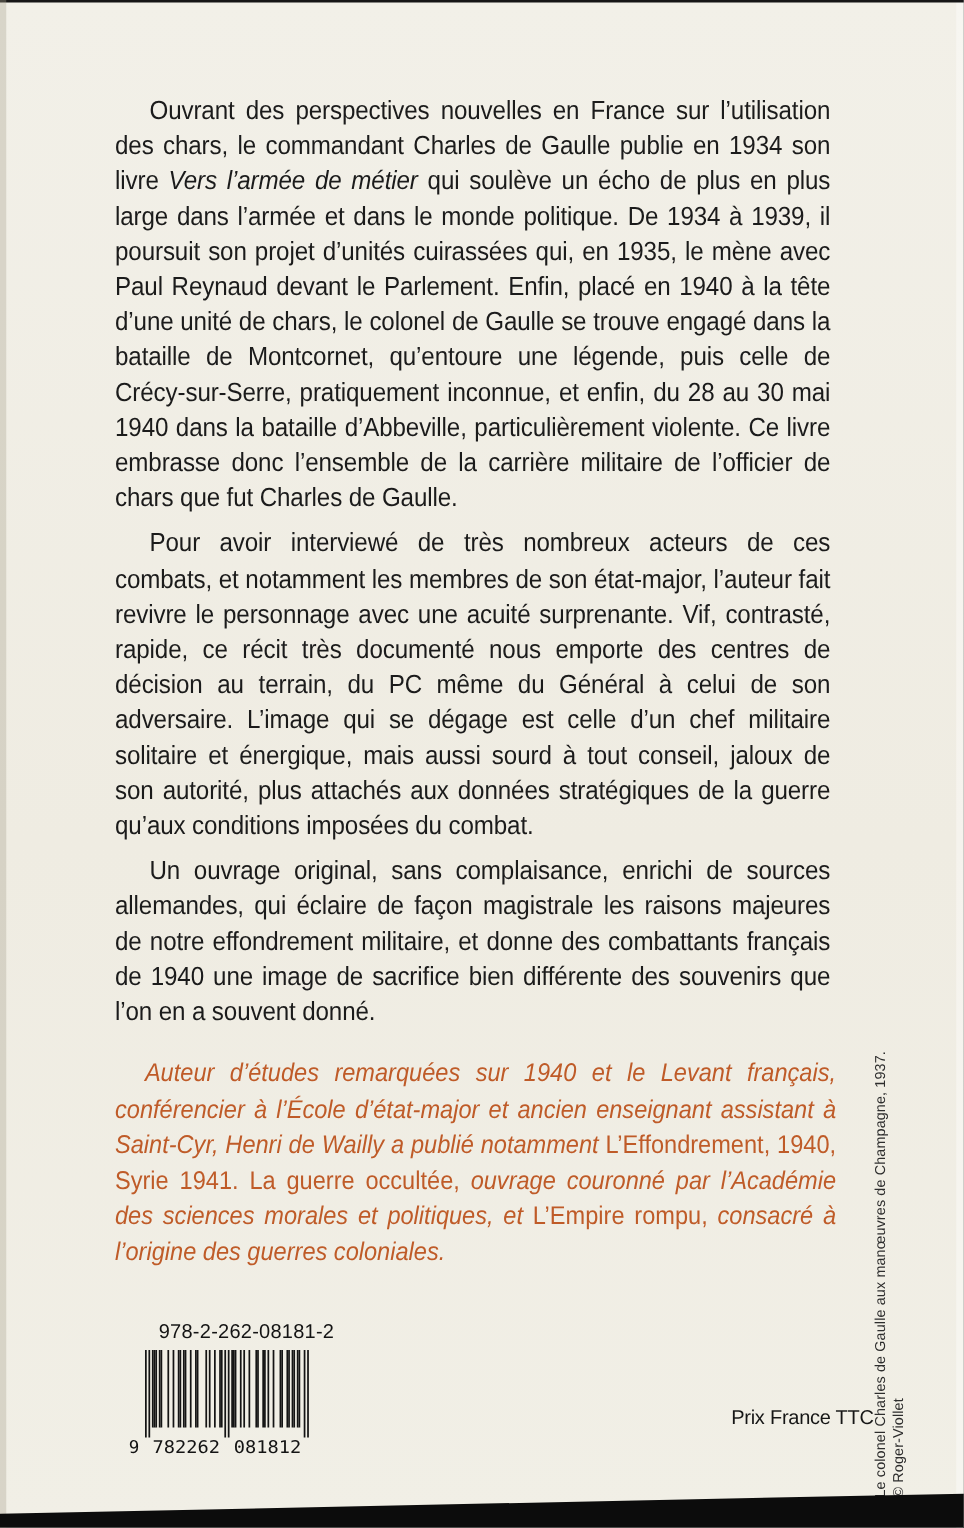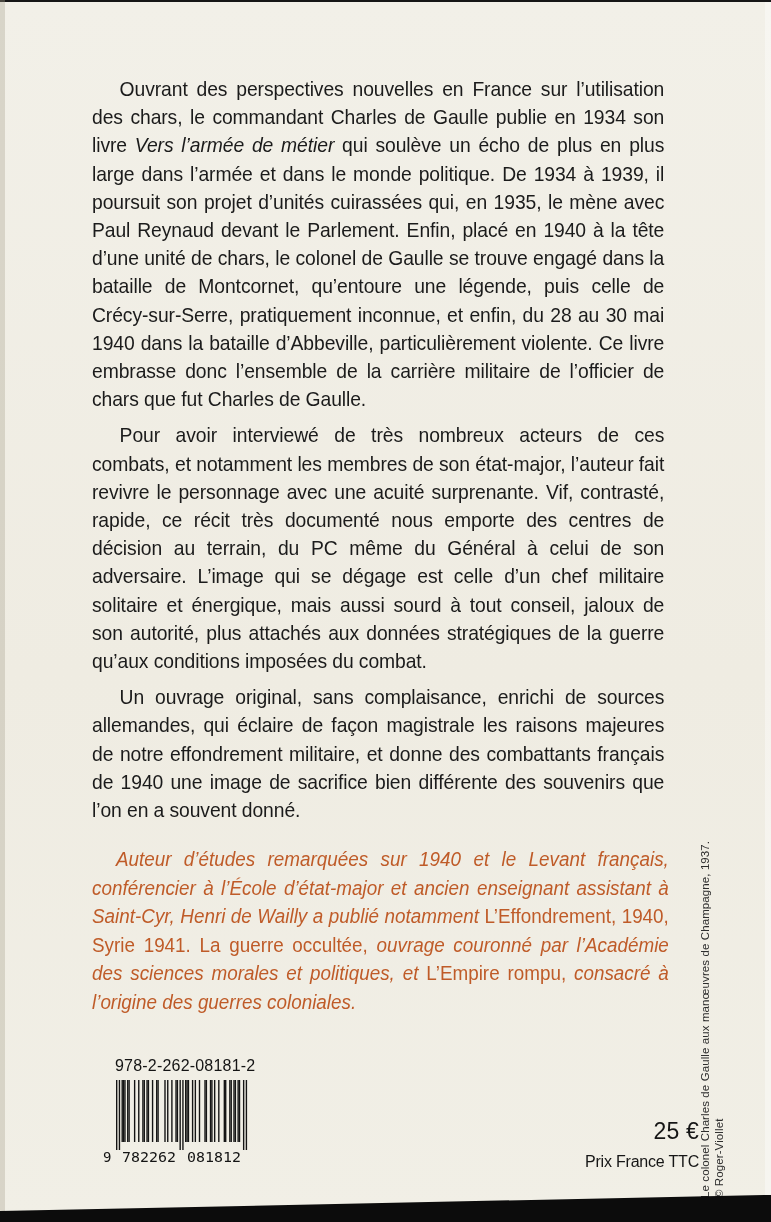--- a/index.html
+++ b/index.html
@@ -35,21 +35,21 @@
   
   .author-note{
     position:absolute;left:92px;top:845px;width:627px;
     transform:scaleX(0.92);transform-origin:0 0;
     font-size:20.5px;line-height:28.5px;
     text-align:justify;text-indent:26px;
     font-style:italic;color:#bf5b28;
   }
 
   
-  .isbn-label{position:absolute;left:115px;top:1057px;font-size:16px;letter-spacing:0.2px;color:#141414;}
+  .isbn-label{position:absolute;left:127px;top:1057px;font-size:16px;letter-spacing:0.2px;color:#141414;}
   .barcode{position:absolute;left:102px;top:1080px;width:150px;height:86px;}
 
   
   .price-block{position:absolute;right:116px;top:1118px;text-align:right;color:#161616;}
   .price-amount{font-size:23px;letter-spacing:0.2px;}
   .price-note{font-size:16px;margin-top:8px;letter-spacing:-0.2px;}
 
   
   .photo-credit{
     position:absolute;left:698px;top:1198px;width:372px;
@@ -119,21 +119,20 @@
         <rect x="135.44" y="0" width="1.38" height="62"></rect>
         <rect x="136.82" y="0" width="1.38" height="62"></rect>
         <rect x="140.96" y="0" width="1.38" height="70"></rect>
         <rect x="143.72" y="0" width="1.38" height="70"></rect>
         <text x="1" y="82" font-family="DejaVu Sans Mono, monospace" font-size="14">9</text>
         <text x="20" y="82" textLength="54" lengthAdjust="spacingAndGlyphs" font-family="DejaVu Sans Mono, monospace" font-size="14">782262</text>
         <text x="85" y="82" textLength="54" lengthAdjust="spacingAndGlyphs" font-family="DejaVu Sans Mono, monospace" font-size="14">081812</text>
       </svg></div>
 
   <div class="price-block">
-    <div class="price-amount">25 €</div>
     <div class="price-note">Prix France TTC</div>
   </div>
 
   <div class="photo-credit">
     <span>Le colonel Charles de Gaulle aux manœuvres de Champagne, 1937.</span>
     <span>© Roger-Viollet</span>
   </div>
 
   <div class="edge-top"></div>
   <div class="edge-left"></div>

